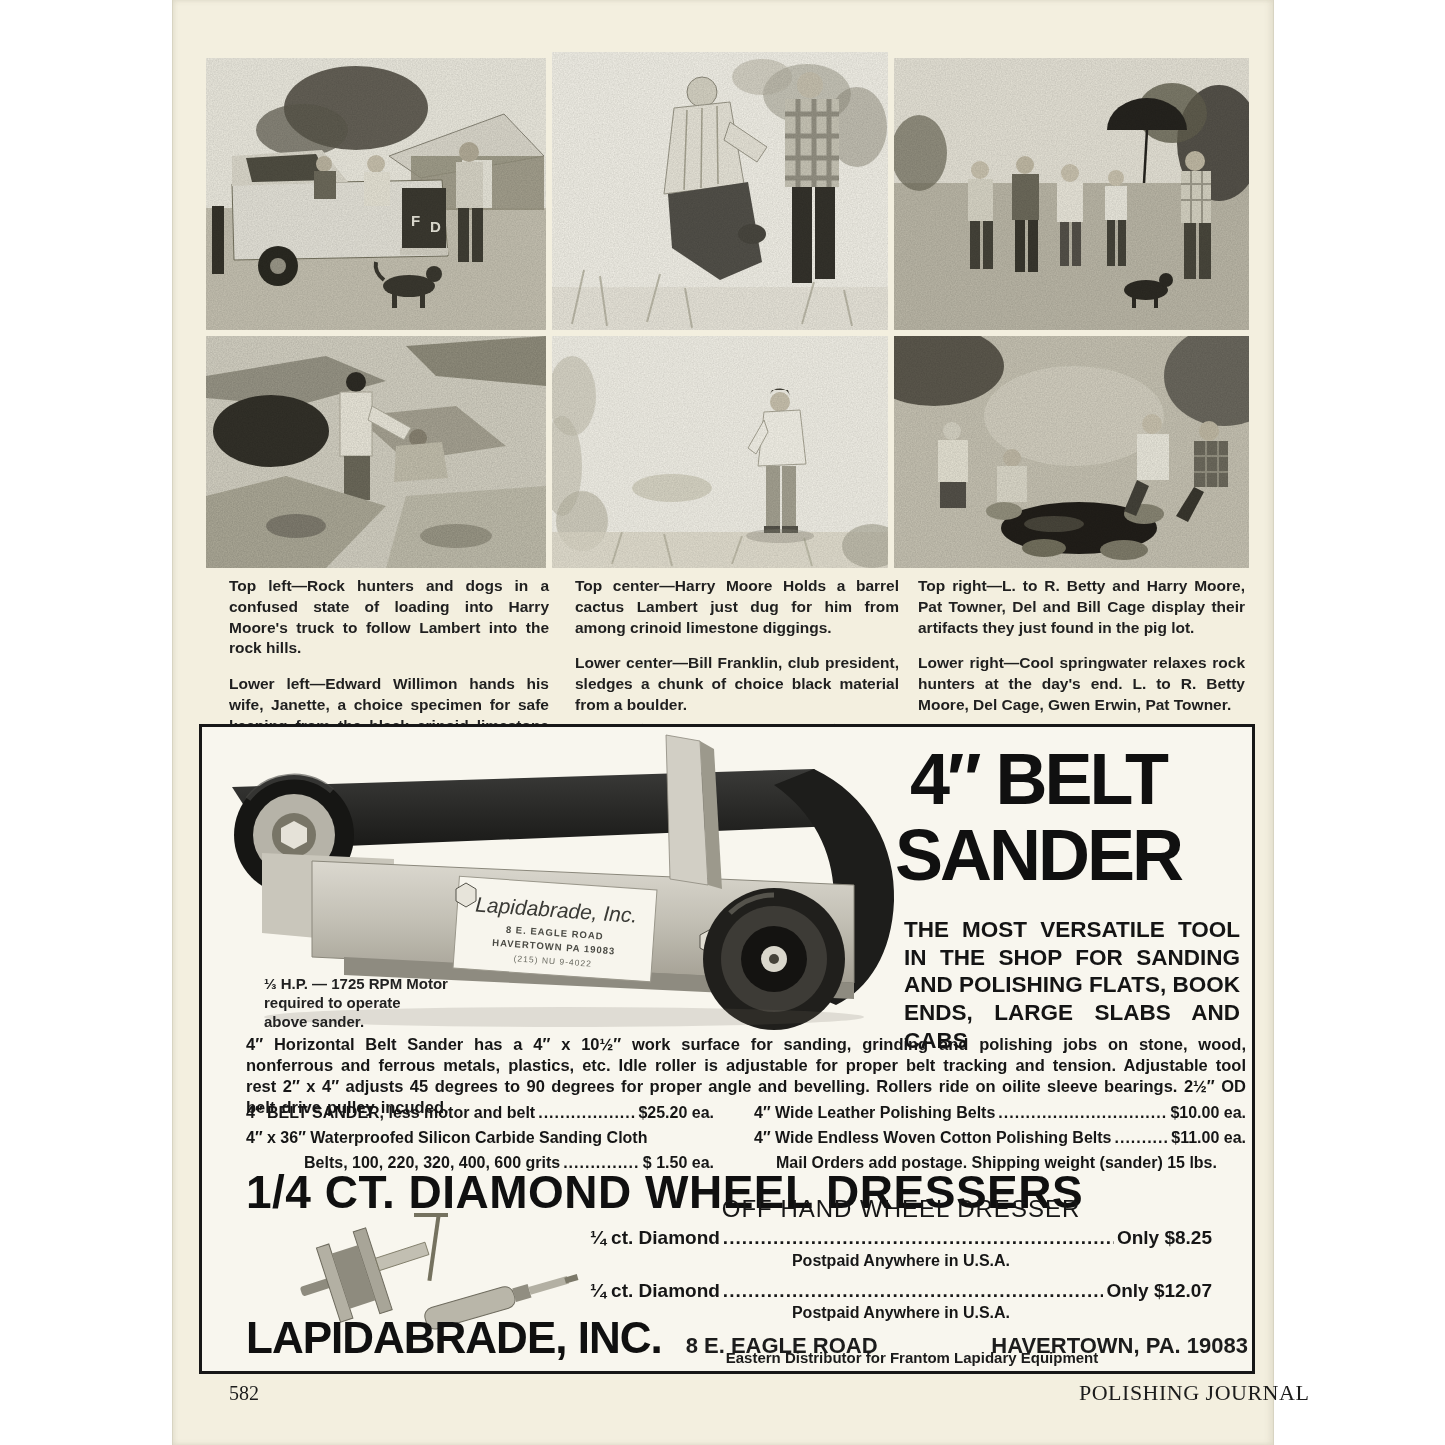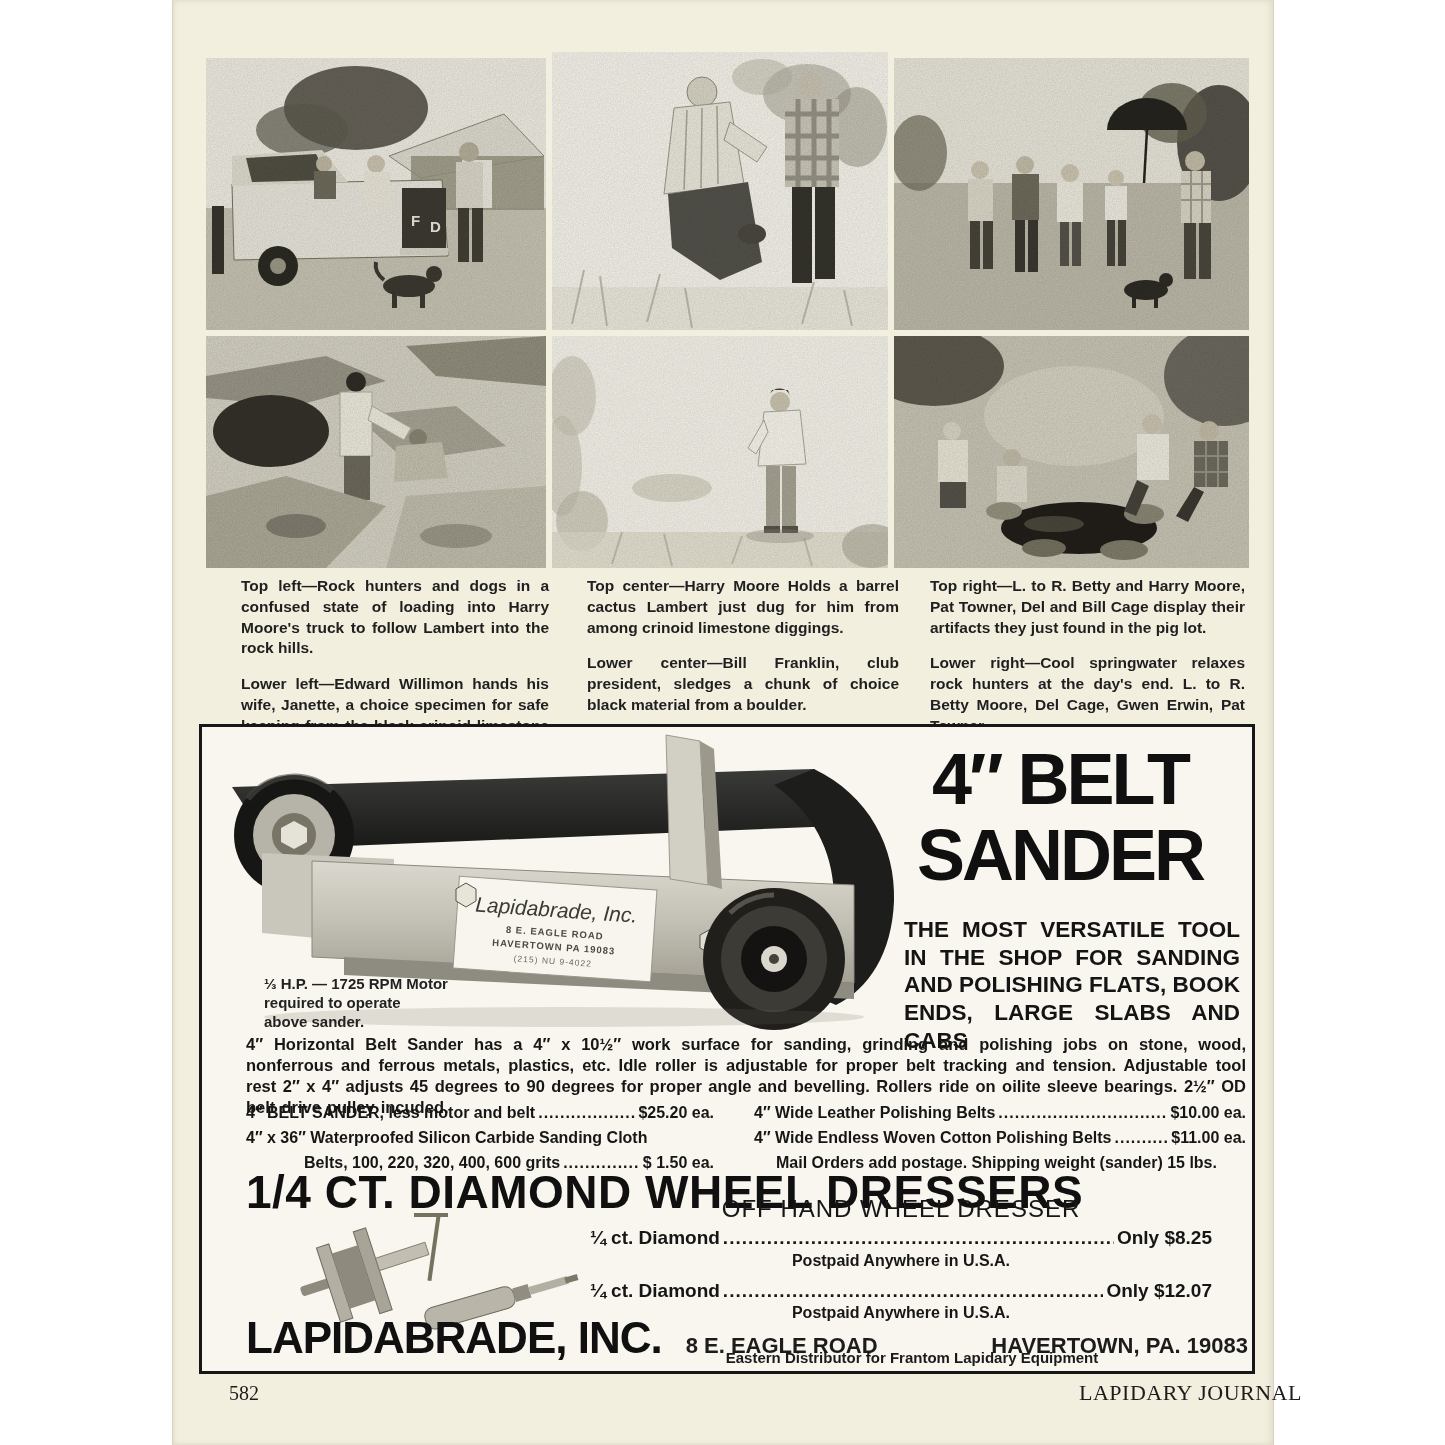--- a/index.html
+++ b/index.html
@@ -14,31 +14,31 @@
   .photo{position:absolute;background:#e8e5d8;}
   .photo1{left:33px;top:58px;width:340px;height:272px;}
   .photo2{left:379px;top:52px;width:336px;height:278px;}
   .photo3{left:721px;top:58px;width:355px;height:272px;}
   .photo4{left:33px;top:336px;width:340px;height:232px;}
   .photo5{left:379px;top:336px;width:336px;height:232px;}
   .photo6{left:721px;top:336px;width:355px;height:232px;}
 
   .capcol{position:absolute;top:576px;font-size:15.5px;font-weight:bold;line-height:1.34;
           text-align:justify;color:#1f1f1f;}
-  .capcol p{margin:0 0 15px 12px;}
+  .capcol p{margin:0 0 15px 0;}
   .cap-left{left:56px;width:320px;}
   .cap-center{left:402px;width:324px;}
   .cap-right{left:745px;width:327px;}
   .continued{font-family:"Liberation Serif",serif;font-style:italic;font-weight:normal;
              font-size:19px;text-align:center;letter-spacing:0.5px;}
 
   .adbox{position:absolute;left:26px;top:724px;width:1050px;height:644px;
          border:3px solid #171717;background:#f8f6ee;}
   .sander{position:absolute;left:12px;top:6px;width:690px;height:300px;}
-  .headline{position:absolute;left:682px;top:14px;width:352px;text-align:center;
+  .headline{position:absolute;left:660px;top:14px;width:352px;text-align:center;
             font-weight:bold;font-size:72px;line-height:1.06;letter-spacing:-3px;color:#101010;}
   .subhead{position:absolute;left:702px;top:189px;width:336px;font-size:22.5px;font-weight:bold;
            text-align:justify;line-height:1.23;color:#141414;}
   .motornote{position:absolute;left:62px;top:248px;font-size:15px;font-weight:bold;
              line-height:1.25;color:#222;}
   .adbody{position:absolute;left:44px;top:307px;width:1000px;font-size:16.5px;font-weight:bold;
           text-align:justify;line-height:1.28;color:#161616;word-spacing:1.5px;}
   .pricecols{position:absolute;left:44px;top:374px;width:1000px;display:flex;gap:40px;
              font-size:16px;font-weight:bold;color:#161616;}
   .pcol-left{width:468px;}
@@ -442,15 +442,15 @@
 
     <div class="companyrow">
       <span class="cname">LAPIDABRADE, INC.</span>
       <span class="caddr">8 E. EAGLE ROAD</span>
       <span class="ccity">HAVERTOWN, PA. 19083</span>
     </div>
     <div class="cdist">Eastern Distributor for Frantom Lapidary Equipment</div>
   </div>
 
   <span class="pgnum">582</span>
-  <span class="jname">LAPIDARY JOURNAL</span>
+  <span class="jname">POLISHING JOURNAL</span>
  </div>
 </div>
 
 </body></html>

